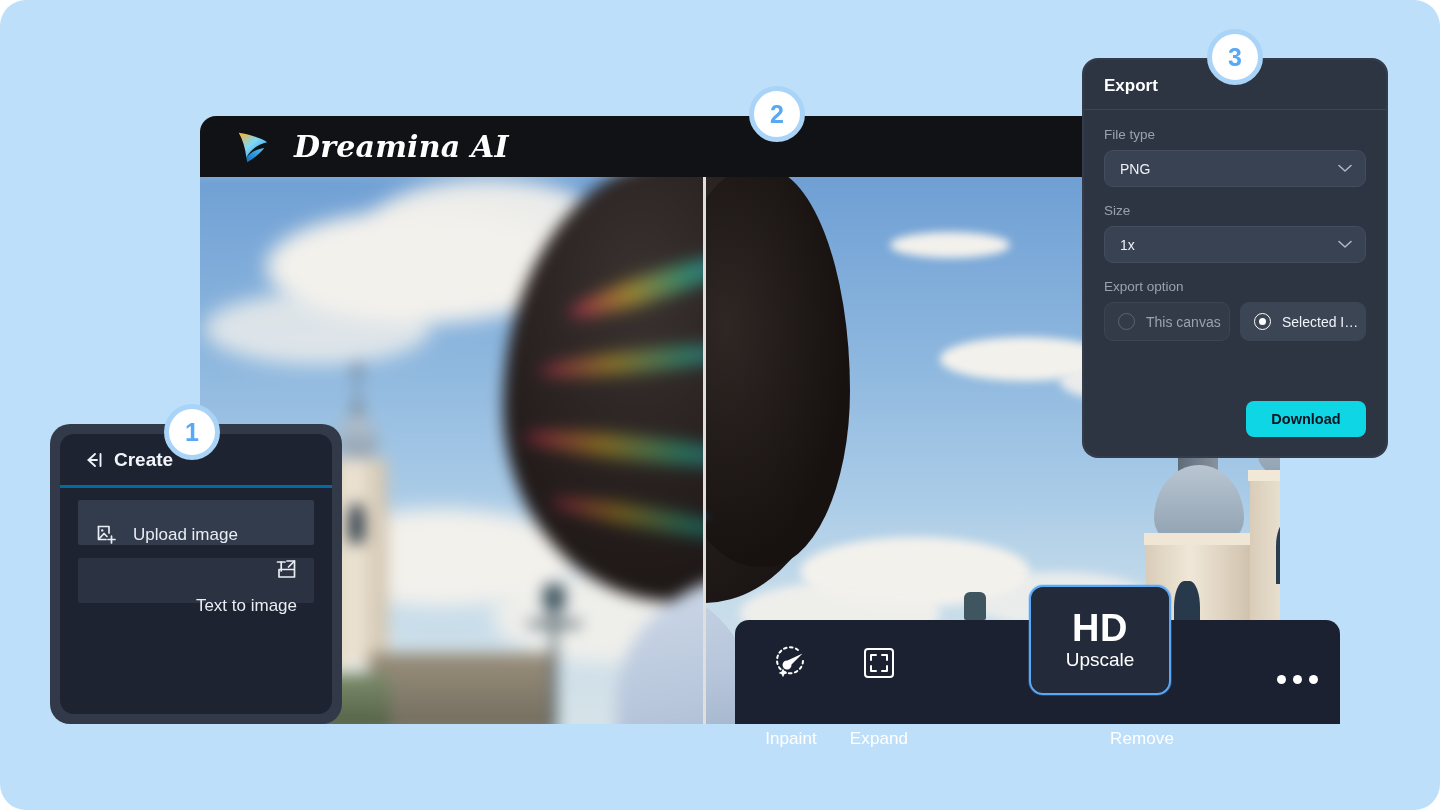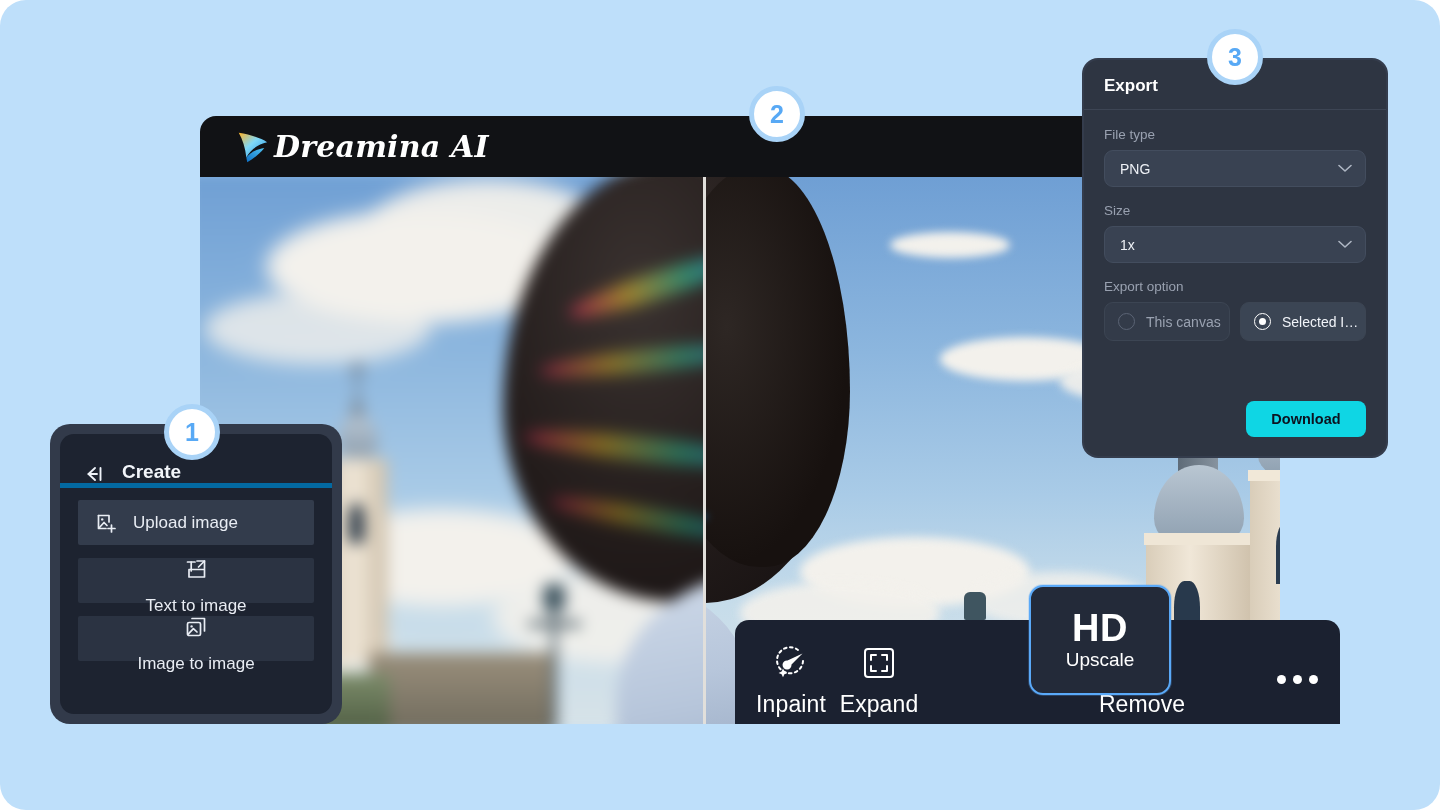--- a/index.html
+++ b/index.html
@@ -16,21 +16,21 @@
     background:#bedffa; border-radius:26px; overflow:hidden;
   }
 
   
   #editor {
     position:absolute; left:200px; top:116px; width:1080px; height:608px;
     border-radius:16px 16px 0 0; overflow:hidden;
   }
   #editor-header {
     position:absolute; left:0; top:0; width:1080px; height:61px;
-    background:#111215; display:flex; align-items:center; padding-left:33px; gap:3px;
+    background:#111215; display:flex; align-items:center; padding-left:33px; gap:23px;
     z-index:4;
   }
   .brand-logo { width:38px; height:36px; flex:none; }
   .brand-name {
     font-family:"DejaVu Serif", serif;
     font-style:italic; font-weight:700; font-size:30px; color:#ffffff;
     letter-spacing:.2px; white-space:nowrap;
   }
 
   
@@ -91,29 +91,29 @@
   .panel-outer { background:#323a4a; border-radius:20px; }
   .panel-inner { background:#1d2330; border-radius:14px; }
 
   
   #create-panel {
     position:absolute; left:50px; top:424px; width:292px; height:300px;
     padding:10px; z-index:20;
   }
   #create-inner { width:272px; height:280px; padding:0; position:relative; }
   #create-head {
-    height:54px; display:flex; align-items:flex-end; gap:19px; padding:0 22px;
-    border-bottom:5px solid #0369a1;
+    height:54px; display:flex; align-items:center; gap:11px; padding:0 22px;
+    border-bottom:3px solid #0369a1;
   }
   #create-head .title { font-size:19px; font-weight:700; color:#f2f5fa; }
   .collapse-icon { width:21px; height:18px; flex:none; }
   #create-list { padding:12px 18px 0; display:flex; flex-direction:column; gap:13px; }
   .create-item {
     height:45px; border-radius:2px; background:#333c4c;
-    display:flex; align-items:center; gap:16px; padding:0 17px;
+    display:flex; align-items:flex-end; gap:16px; padding:0 17px;
     font-size:17px; color:#e8ecf3; cursor:pointer;
   }
   .create-item.alt { background:#2b3342;flex-direction:column; }
   .ci-icon { width:22px; height:22px; flex:none; }
 
   
   #export-panel {
     position:absolute; left:1082px; top:58px; width:306px; height:400px;
     background:#343c4c; border-radius:16px; z-index:22; padding:1px;
   }
@@ -154,21 +154,21 @@
   
   #toolbar {
     position:absolute; left:735px; top:620px; width:605px; height:104px;
     background:#1b2130; border-radius:14px 14px 0 0; z-index:21;
     display:flex; align-items:flex-start; padding:23px 0 0 0;
   }
   .tool {
     width:88px; display:flex; flex-direction:column; align-items:center; gap:8px;
     color:#ffffff; cursor:pointer;
   }
-  .tool .tl { font-size:23px; letter-spacing:.1px; }
+  .tool .tl { font-size:17px; letter-spacing:.1px;margin-top:38px; }
   .tool .ico { height:40px; display:flex; align-items:center; justify-content:center; }
   #upscale-btn {
     position:absolute; left:294px; top:-35px; width:142px; height:110px;
     background:#232a39; border:2.5px solid #5aa9f8; border-radius:14px;
     display:flex; flex-direction:column; align-items:center; justify-content:center;
     gap:2px; color:#ffffff; cursor:pointer; z-index:3;
     box-shadow:0 0 0 1px rgba(90,169,248,.25);
   }
   #upscale-btn .hd { font-size:38px; font-weight:700; line-height:1; letter-spacing:.5px; }
   #upscale-btn .lb { font-size:19px; }
@@ -340,29 +340,20 @@
           <svg class="ci-icon" viewBox="0 0 22 22" fill="none" stroke="#e9edf4" stroke-width="1.7" stroke-linecap="round" stroke-linejoin="round">
             <path d="M2.5 4 H10"></path>
               <path d="M6.2 4 V13"></path>
             <path d="M12 3 H19.5 V10.5"></path>
               <path d="M19.5 3 L13.5 9"></path>
             <path d="M4 11.5 H19.5 V19 H4 Z"></path>
           </svg>
           <span>Text to image</span>
         </div>
 
-        <div class="create-item alt">
-          <svg class="ci-icon" viewBox="0 0 22 22" fill="none" stroke="#e9edf4" stroke-width="1.7" stroke-linecap="round" stroke-linejoin="round">
-            <path d="M7 2.5 H19.5 V15"></path>
-            <rect x="2.5" y="6.5" width="13" height="13" rx="1.6"></rect>
-            <circle cx="6.6" cy="10.4" r="1.2" fill="#e9edf4" stroke="none"></circle>
-            <path d="M3.2 18.2 L8.4 12.6 L12 16"></path>
-          </svg>
-          <span>Image to image</span>
-        </div>
       </div>
     </div>
   </div>
 
   <div id="toolbar">
 
     <div class="tool" style="margin-left:12px;">
       <div class="ico">
         <svg width="38" height="38" viewBox="0 0 38 38" fill="none" stroke="#fff" stroke-width="2" stroke-linecap="round" stroke-linejoin="round">
           <path d="M26 6 A13 13 0 1 0 31 17" stroke-dasharray="2.6 3.4"></path>

